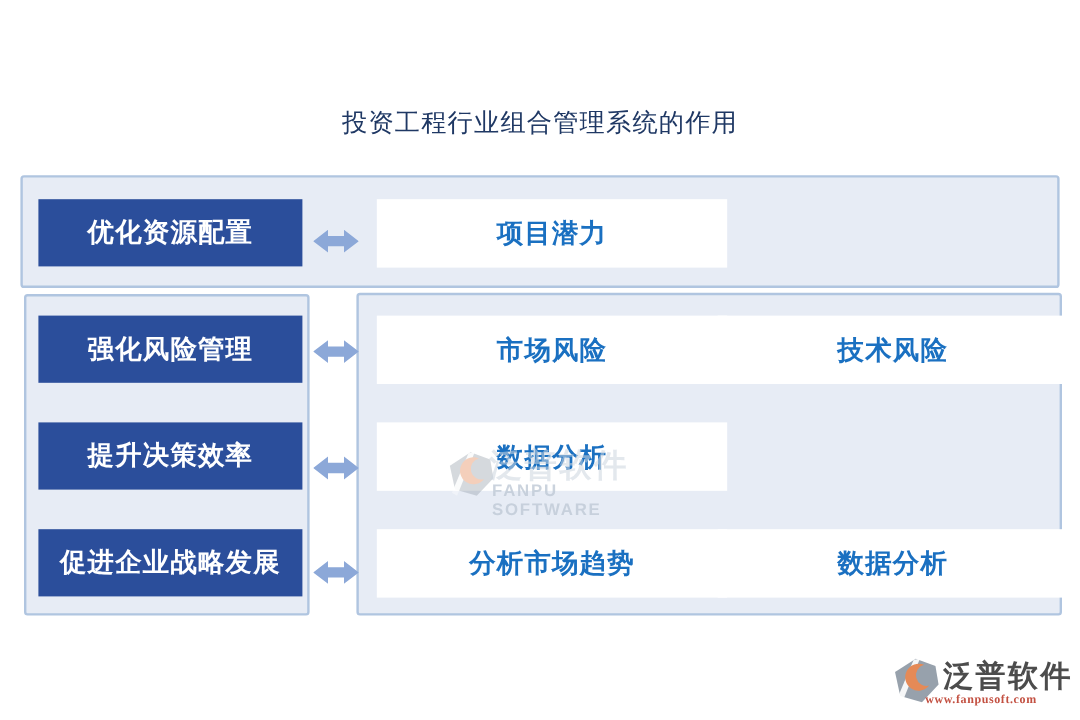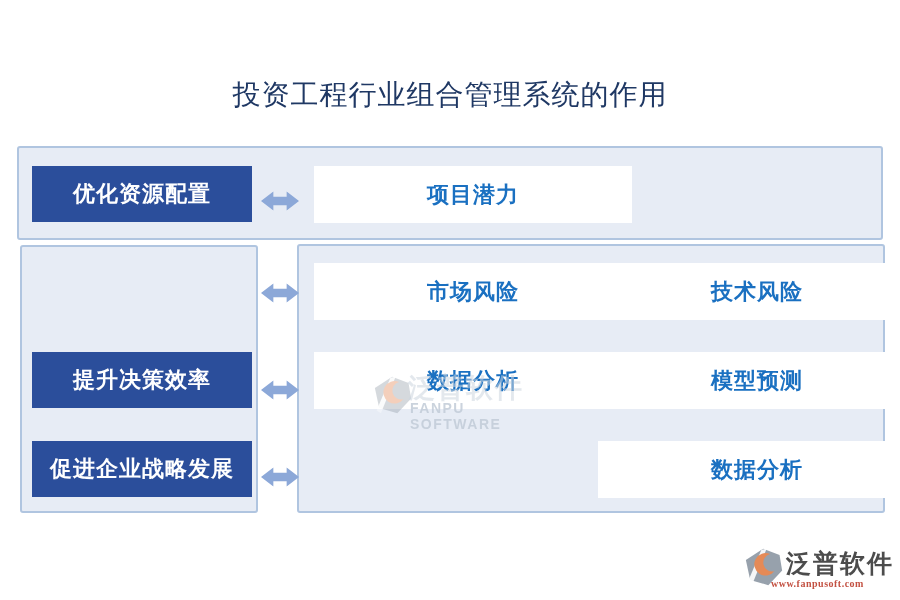--- a/index.html
+++ b/index.html
@@ -6,23 +6,23 @@
   html,body { width:900px; height:600px; }
   body {
     position:relative;
     background:#ffffff;
     font-family:"Liberation Serif","DejaVu Serif",serif;
     overflow:hidden;
   }
   .stage { position:absolute; left:0; top:0; width:900px; height:600px; }
 
   .title {
-    position:absolute; left:0; top:76px; width:100%;
+    position:absolute; left:0; top:88px; width:100%;
     text-align:center;
-    font-size:28px; font-weight:500;
+    font-size:21px; font-weight:500;
     color:var(--title-text,#1f3864);
     letter-spacing:1px;
   }
 
   .panel {
     position:absolute;
     background:var(--panel-fill,#e7ecf5);
     border:2px solid var(--panel-border,#b0c5e0);
     border-radius:3px;
   }
@@ -37,21 +37,21 @@
     display:flex; align-items:center; justify-content:center;
     font-size:22px; font-weight:700; letter-spacing:1px;
     text-align:left;
   }
   #benefit-1 { top:166px; }
   #benefit-2 { top:263px; }
   #benefit-3 { top:352px; }
   #benefit-4 { top:441px; }
 
   .factor {
-    position:absolute; width:318px; height:57px;
+    position:absolute; width:292px; height:57px;
     background:var(--factor-box-fill,#ffffff);
     color:var(--factor-box-text,#1a70c1);
     display:flex; align-items:center; justify-content:center;
     font-size:22px; font-weight:700; letter-spacing:1px;
   }
   .col-a { left:314px; }
   .col-b { left:598px; }
   .row-1 { top:166px; }
   .row-2 { top:263px; }
   .row-3 { top:352px; }
@@ -105,20 +105,21 @@
 
 <div class="stage">
 
   <h1 class="title">投资工程行业组合管理系统的作用</h1>
 
   <div class="panel" id="top-band"></div>
   <div class="panel" id="left-panel"></div>
   <div class="panel" id="right-panel"></div>
 
   <div class="benefit" id="benefit-1">优化资源配置</div>
+  <div class="benefit" id="benefit-2">强化风险管理</div>
   <div class="benefit" id="benefit-4">促进企业战略发展</div>
   <div class="benefit" id="benefit-3">提升决策效率</div>
 
   <div class="arrow" id="arrow-1">
     <svg viewBox="0 0 40 22">
         <path fill="currentColor" d="M0,11 L13,1 L13,6.5 L27,6.5 L27,1 L40,11 L27,21 L27,15.5 L13,15.5 L13,21 Z"></path>
       </svg>
   </div>
   <div class="arrow" id="arrow-2">
     <svg viewBox="0 0 40 22">
@@ -135,22 +136,22 @@
         <path fill="currentColor" d="M0,11 L13,1 L13,6.5 L27,6.5 L27,1 L40,11 L27,21 L27,15.5 L13,15.5 L13,21 Z"></path>
       </svg>
   </div>
 
   <div class="factor col-a row-1">项目潜力</div>
 
   <div class="factor col-b row-2">技术风险</div>
   <div class="factor col-a row-2">市场风险</div>
 
   <div class="factor col-a row-3">数据分析</div>
-  <div class="factor col-b row-3">模型预测</div>
 
+  <div class="factor col-a row-4">分析市场趋势</div>
   <div class="factor col-b row-4">数据分析</div>
 
   <div id="watermark">
     <svg class="wm-icon" viewBox="0 0 44 44">
       <path class="logo-grey" d="M21,1 L40,8 L43,26 L27,43 L6,37 L1,14 Z"></path>
       <path fill="#ffffff" d="M19,2 L25,1 L8,43 L3,40 Z" opacity="0.9"></path>
       <path class="logo-orange" d="M29,7 A13,13 0 1 0 34,27 A9.5,9.5 0 1 1 29,7 Z"></path>
     </svg>
     <span class="wm-name">泛普软件</span>
     <span class="wm-sub">FANPU SOFTWARE</span>

